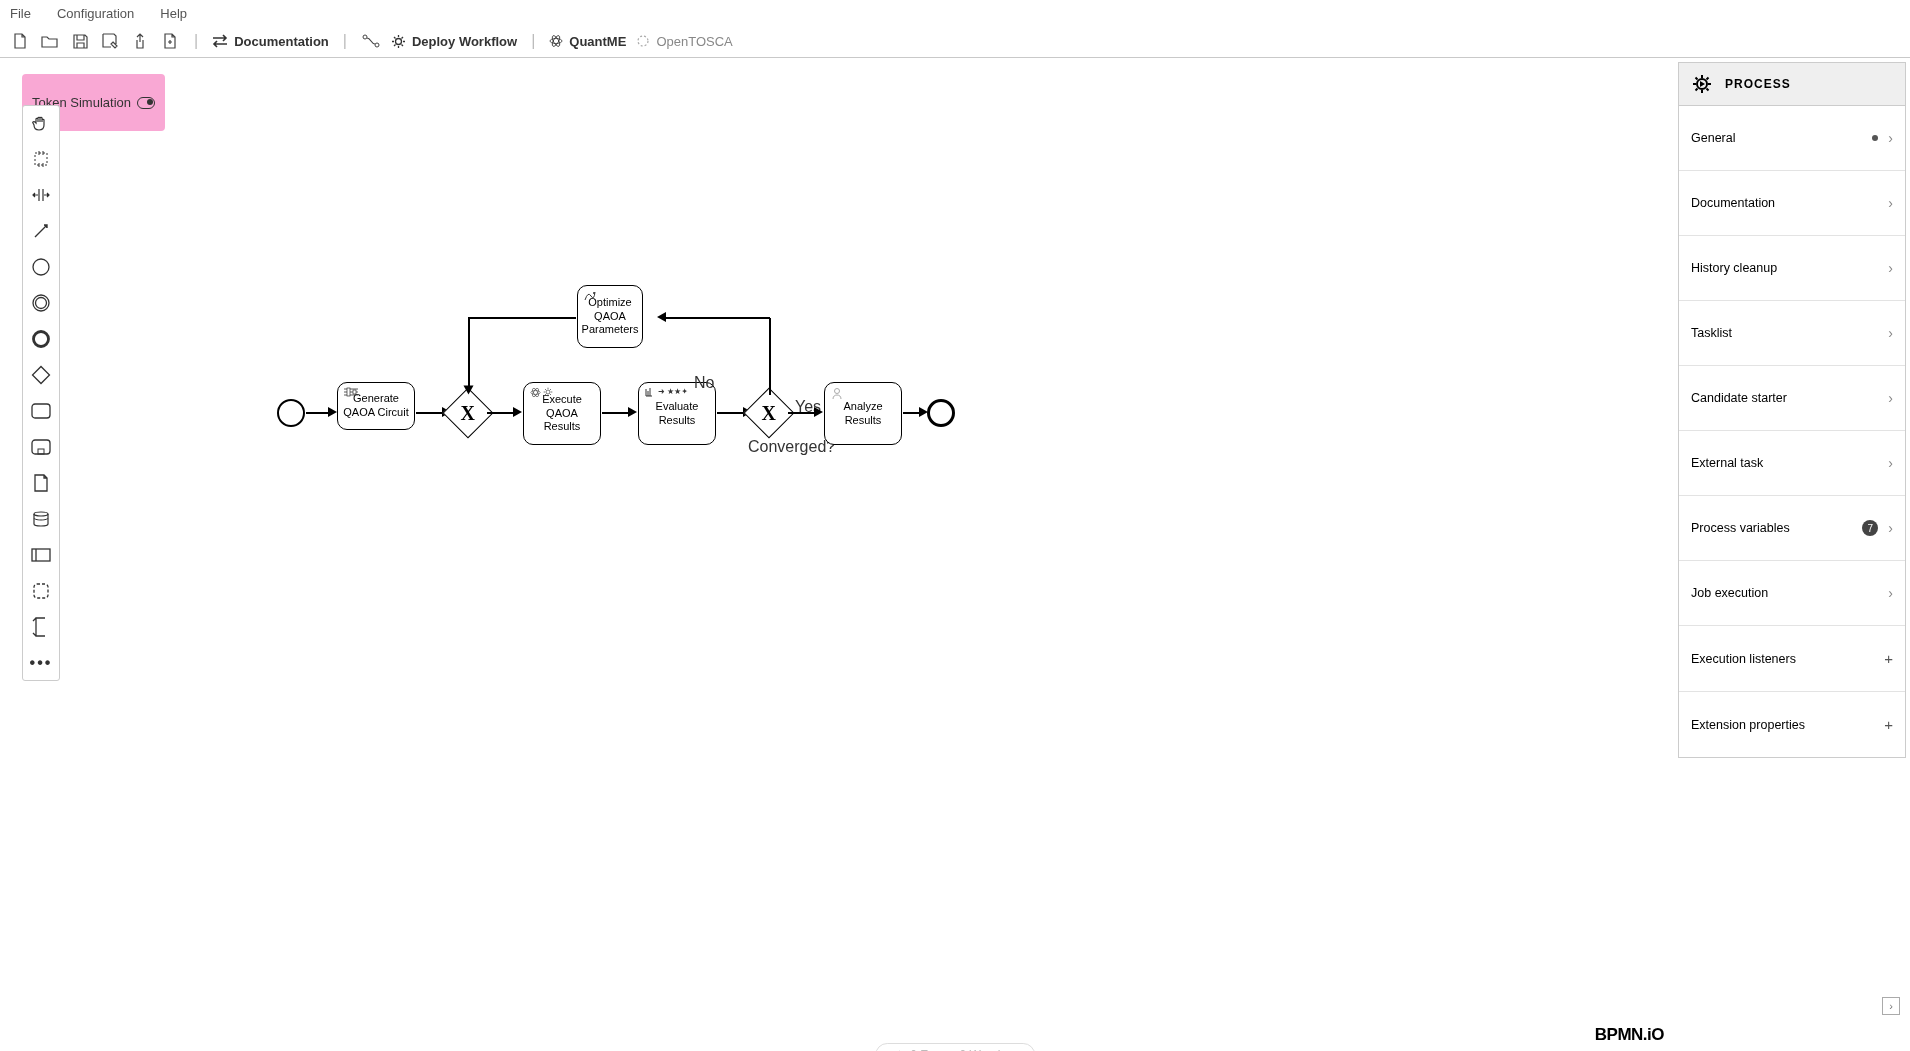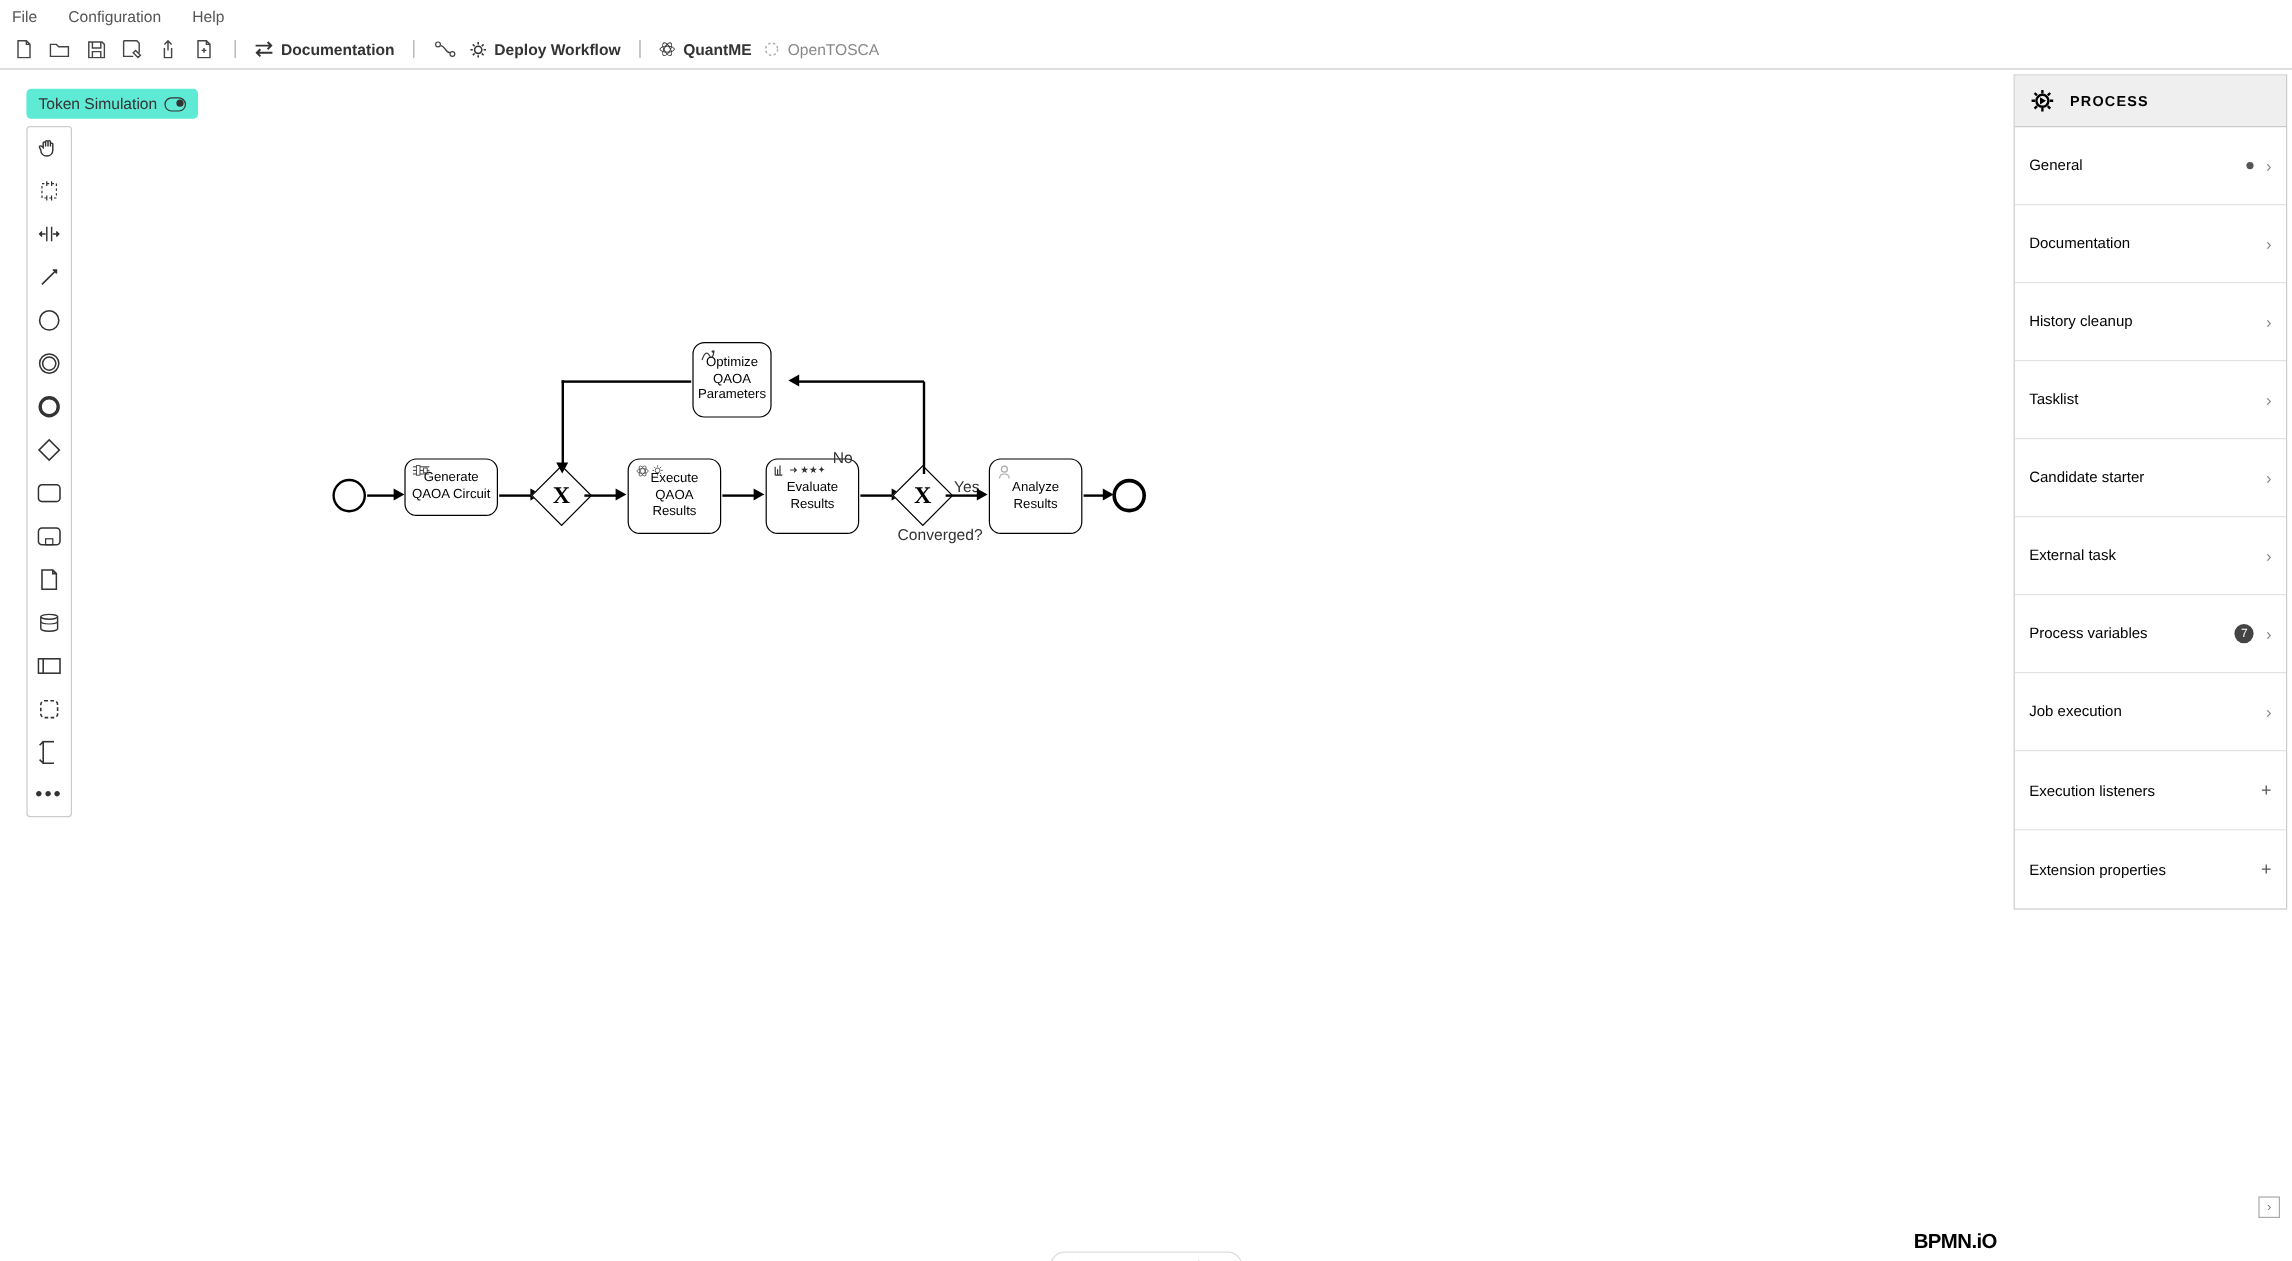--- a/index.html
+++ b/index.html
@@ -10,38 +10,38 @@
 .menubar span { cursor:pointer; }
 
 
 .toolbar { display:flex; align-items:center; gap:10px; padding:4px 10px 6px; border-bottom:1px solid #c9c9c9; }
 .tb-icon { width:20px; height:20px; display:flex; align-items:center; justify-content:center; color:#444; cursor:pointer; }
 .tb-sep { color:#bbb; margin:0 4px; }
 .tb-label { font-size:13px; font-weight:bold; color:#333; display:flex; align-items:center; gap:6px; cursor:pointer; }
 .tb-label svg { flex-shrink:0; }
 
 
-.token-pill { position:absolute; top:74px; left:22px; background:#5eead4; border-radius:4px; padding:5px 10px; font-size:13px; color:#333; display:flex; align-items:center; gap:6px; cursor:pointer; z-index:5;}
+.token-pill { position:absolute; top:74px; left:22px; background:#f9a8d4; border-radius:4px; padding:21px 10px; font-size:13px; color:#333; display:flex; align-items:center; gap:6px; cursor:pointer; z-index:5;}
 .toggle { width:18px; height:12px; border:1.5px solid #333; border-radius:7px; position:relative; }
 .toggle::after { content:""; position:absolute; width:6px; height:6px; background:#333; border-radius:50%; top:1px; right:1px; }
 
 
 .palette { position:absolute; top:105px; left:22px; width:38px; border:1px solid #ccc; border-radius:3px; background:#fff; display:flex; flex-direction:column; align-items:center; padding:6px 0; gap:14px; z-index:5;}
 .pal { width:22px; height:22px; display:flex; align-items:center; justify-content:center; cursor:pointer; color:#333; }
 
 
 .canvas { position:absolute; top:50px; left:0; right:230px; bottom:0; overflow:hidden; }
 .bpmn { position:absolute; }
 .task { background:#fff; border:1.5px solid #000; border-radius:10px; font-size:11px; text-align:center; display:flex; flex-direction:column; align-items:center; justify-content:center; padding:4px; line-height:1.25; }
 .task .deco { position:absolute; top:4px; left:6px; font-size:11px; color:#333; display:flex; gap:2px; }
 .circle { border:2px solid #000; border-radius:50%; background:#fff; }
 .circle.thick { border-width:3.5px; }
 .gateway { width:36px; height:36px; background:#fff; border:1.5px solid #000; transform:rotate(45deg); display:flex; align-items:center; justify-content:center; }
 .gateway span { transform:rotate(-45deg); font-size:20px; font-weight:bold; font-family:serif;}
-.flow-label { font-size:13px; color:#333; }
+.flow-label { font-size:16px; color:#333; }
 .arrowline { position:absolute; background:#000; }
 .arrowhead { width:0; height:0; border-top:5px solid transparent; border-bottom:5px solid transparent; border-left:9px solid #000; position:absolute; }
 .arrowhead.down { transform:rotate(90deg); }
 
 
 .props { position:absolute; top:62px; right:4px; width:228px; border:1px solid #ccc; background:#fff; font-size:12.5px; z-index:5;}
 .props-header { background:#efefef; border-bottom:1px solid #ccc; padding:10px 12px; display:flex; align-items:center; gap:12px; font-weight:bold; letter-spacing:1px; font-size:12px;}
 .prop-row { display:flex; align-items:center; justify-content:space-between; padding:24px 12px; border-bottom:1px solid #e3e3e3; cursor:pointer; }
 .prop-row:last-child { border-bottom:none; }
 .prop-row .tail { display:flex; align-items:center; gap:10px; color:#666; }

